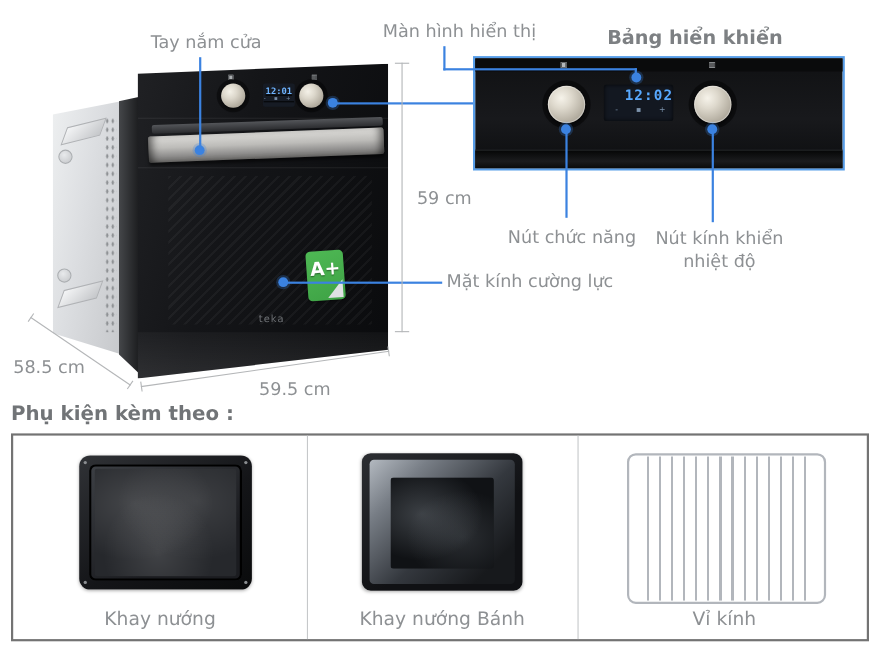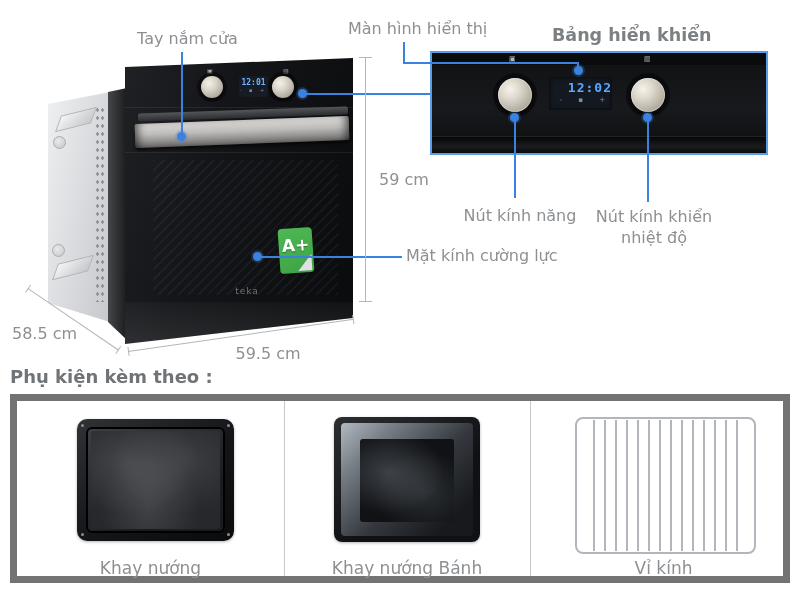--- a/index.html
+++ b/index.html
@@ -45,21 +45,21 @@
     transform:rotate(-2.2deg);}
   .door-texture{position:absolute;left:28px;top:103px;width:185px;height:135px;opacity:.55;
     background:repeating-linear-gradient(135deg,rgba(255,255,255,.07) 0 2px,transparent 2px 7px);}
   .door-sheen{position:absolute;left:0;top:245px;width:100%;height:43px;
     background:linear-gradient(180deg,rgba(255,255,255,.03),rgba(255,255,255,.10));}
   .knob-sm{position:absolute;width:22px;height:22px;border-radius:50%;
     background:radial-gradient(circle at 36% 33%,#f4f1e8 0%,#dcd7cb 32%,#b7b1a4 66%,#8f897d 100%);
     box-shadow:0 0 0 4px rgba(0,0,0,.4),0 1px 3px rgba(0,0,0,.7);}
   .mini-icon{position:absolute;color:#c6cacd;font-size:6px;line-height:6px;opacity:.85;}
   .disp-sm{position:absolute;left:114px;top:19px;width:29px;height:21px;border-radius:2px;
-    background:#161b24;text-align:center;}
+    background:#161b24;text-align:center;text-decoration:underline;}
   .disp-sm .digits{display:block;margin-top:2px;font-family:"DejaVu Sans Mono","Liberation Mono",monospace;
     font-size:8px;font-weight:bold;color:#6fb4ff;letter-spacing:0;}
   .disp-sm .touch{display:block;font-size:5px;color:#8fa8c4;letter-spacing:3px;opacity:.8;}
   .badge{position:absolute;left:154px;top:171px;width:34px;height:45px;border-radius:4px;
     background:linear-gradient(160deg,#4eb854 0%,#3ea245 100%);transform:rotate(-4deg);
     box-shadow:0 1px 2px rgba(0,0,0,.5);}
   .badge .aplus{display:block;margin-top:7px;text-align:center;color:#ffffff;font-weight:bold;font-size:17px;
     text-shadow:0 1px 1px rgba(0,0,0,.35);}
   .badge .fold{position:absolute;right:2px;bottom:2px;width:0;height:0;
     border-left:14px solid transparent;border-bottom:16px solid #dfe1e3;}
@@ -76,21 +76,21 @@
     box-shadow:0 0 0 5px rgba(0,0,0,.45),0 2px 4px rgba(0,0,0,.7),inset 0 0 0 1px rgba(255,255,255,.35);}
   .mini-icon-lg{position:absolute;color:#c6cacd;font-size:7px;line-height:7px;opacity:.9;}
   .disp-lg{position:absolute;left:117px;top:24px;width:63px;height:33px;border-radius:2px;
     background:#131821;text-align:right;box-shadow:inset 0 0 4px rgba(0,0,0,.8);}
   .disp-lg .digits{display:block;margin-top:3px;font-family:"DejaVu Sans Mono","Liberation Mono",monospace;
     font-size:13px;font-weight:bold;color:#58a9ff;letter-spacing:1px;}
   .disp-lg .touch{display:block;margin-top:1px;font-size:7px;color:#8fa8c4;letter-spacing:7px;opacity:.85;}
   
   .acc-heading{position:absolute;left:10px;top:366px;font-size:18px;font-weight:bold;color:#717477;}
   .acc-box{position:absolute;left:10px;top:394px;width:780px;height:189px;box-sizing:border-box;
-    border:7px solid #737373;background:#ffffff;}
+    border:2px solid #737373;background:#ffffff;}
   .acc-div{position:absolute;top:0;bottom:0;width:1px;background:#c6c8ca;}
   .acc-label{position:absolute;top:157px;font-size:17px;color:#8d9093;text-align:center;}
   .tray1{position:absolute;left:60px;top:18px;width:157px;height:122px;border-radius:10px;
     background:linear-gradient(145deg,#303236 0%,#141518 55%,#0a0b0c 100%);box-shadow:0 1px 3px rgba(0,0,0,.3);}
   .tray1-rim{position:absolute;left:9px;top:8px;right:9px;bottom:8px;border-radius:6px;
     background:linear-gradient(150deg,#3d4045 0%,#1b1c20 70%);box-shadow:inset 0 0 0 2px #000;}
   .tray1-floor{position:absolute;left:14px;top:12px;right:14px;bottom:12px;border-radius:3px;background:#26282c;
     background-image:radial-gradient(ellipse at 28% 32%,rgba(255,255,255,.14),transparent 55%),
       radial-gradient(ellipse at 72% 30%,rgba(255,255,255,.10),transparent 55%),
       radial-gradient(ellipse at 45% 78%,rgba(255,255,255,.12),transparent 50%);}
@@ -173,21 +173,21 @@
 
   <div class="bl" style="left:514px;top:117px;width:2px;height:81px;"></div>
   <div class="bdot" style="left:510px;top:113px;"></div>
 
   <div class="bl" style="left:647px;top:117px;width:2px;height:85px;"></div>
   <div class="bdot" style="left:643px;top:113px;"></div>
 
   <div class="bdot" style="left:253px;top:252px;"></div>
   <div class="bl" style="left:258px;top:256px;width:144px;height:2px;"></div>
 
-  <div class="note" style="left:460px;top:206px;width:120px;text-align:center;">Nút kính năng</div>
+  <div class="note" style="left:460px;top:206px;width:120px;text-align:center;">Nút chức năng</div>
   <div class="note note-center" style="left:590px;top:207px;width:128px;white-space:normal;">
     <span>Nút kính khiển</span><br>
     <span>nhiệt độ</span>
   </div>
   <div class="note" style="left:406px;top:246px;">Mặt kính cường lực</div>
 
   <div class="dim" style="left:365px;top:57px;width:1px;height:245px;">
     <div class="htick" style="top:0;"></div>
     <div class="htick" style="bottom:0;"></div>
   </div>

